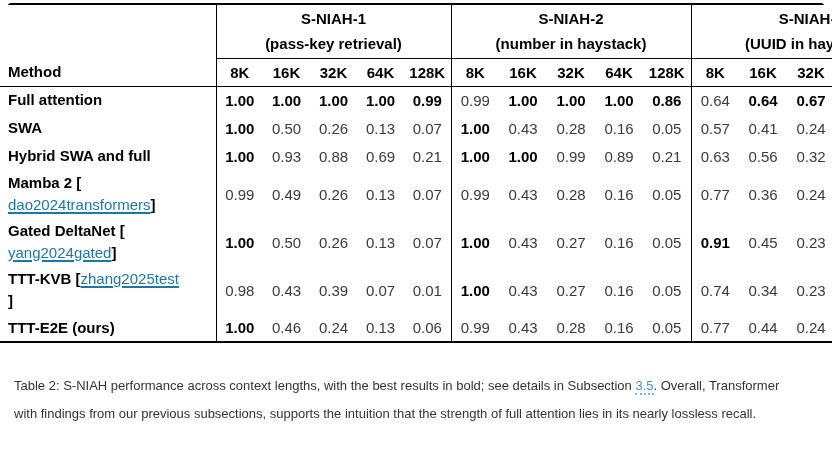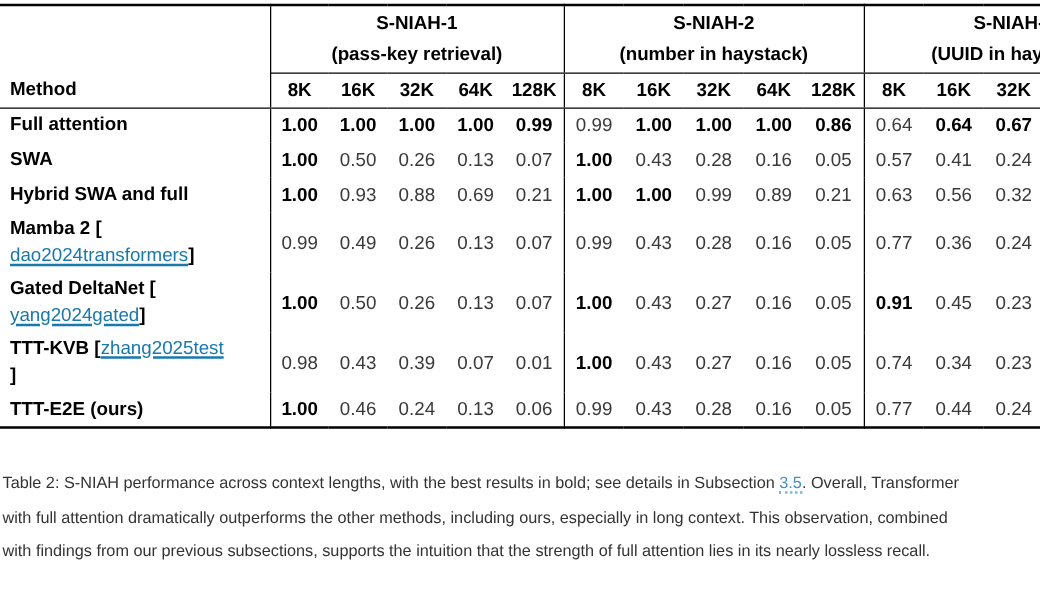--- a/index.html
+++ b/index.html
@@ -1,21 +1,21 @@
 <!DOCTYPE html>
 <html><head>
 <meta charset="utf-8">
 <style>
   * { box-sizing: border-box; }
   html, body { margin: 0; padding: 0; background: #fff; }
   body {
     width: 832px; height: 471px; overflow: hidden;
     font-family: "Liberation Sans", sans-serif;
   }
-  .viewport { width: 832px; height: 471px; overflow: hidden; position: relative; }
+  .viewport { width: 832px; height: 471px; overflow: hidden; position: relative; border-radius: 21px; }
   .page { width: 935px; }
 
   
   table.rtable {
     border-collapse: collapse;
     table-layout: fixed;
     width: 931px;
     margin-top: 3px;
     border-top: 2px solid #000;
     border-bottom: 2px solid #000;
@@ -49,21 +49,21 @@
   .num.bold { font-weight: 700; color: #000; }
 
   a.cite {
     color: #1879aa; font-weight: 400;
     text-decoration: underline; text-decoration-thickness: 2px; text-underline-offset: 2px;
     cursor: pointer;
   }
 
   
   .caption {
-    margin-top: 29px; padding-left: 2px;
+    margin-top: 29px; padding-left: 14px;
     font-size: 13px; line-height: 27.5px; color: #333;
     width: 832px; overflow: hidden;
   }
   .cap-line { white-space: nowrap; }
   .cap-link {
     color: #4191c1; cursor: pointer; text-decoration: none;
     border-bottom: 2px dotted #7db8d8;
   }
 </style>
 </head>
@@ -233,18 +233,17 @@
             <td class="num">0.05</td>
             <td class="num g-start">0.77</td>
             <td class="num">0.44</td>
             <td class="num">0.24</td>
           </tr>
         </tbody>
     </table>
 
     <div class="caption">
       <div class="cap-line"><span>Table 2: S-NIAH performance across context lengths, with the best results in bold; see details in Subsection </span><a class="cap-link" href="#">3.5</a><span>. Overall, Transformer</span></div>
-      <div class="cap-line">with full attention dramatically outperforms the other methods, including ours, especially in long context. This observation, combined</div>
       <div class="cap-line">with findings from our previous subsections, supports the intuition that the strength of full attention lies in its nearly lossless recall.</div>
     </div>
 
   </div>
 </div>
 
 </body></html>

